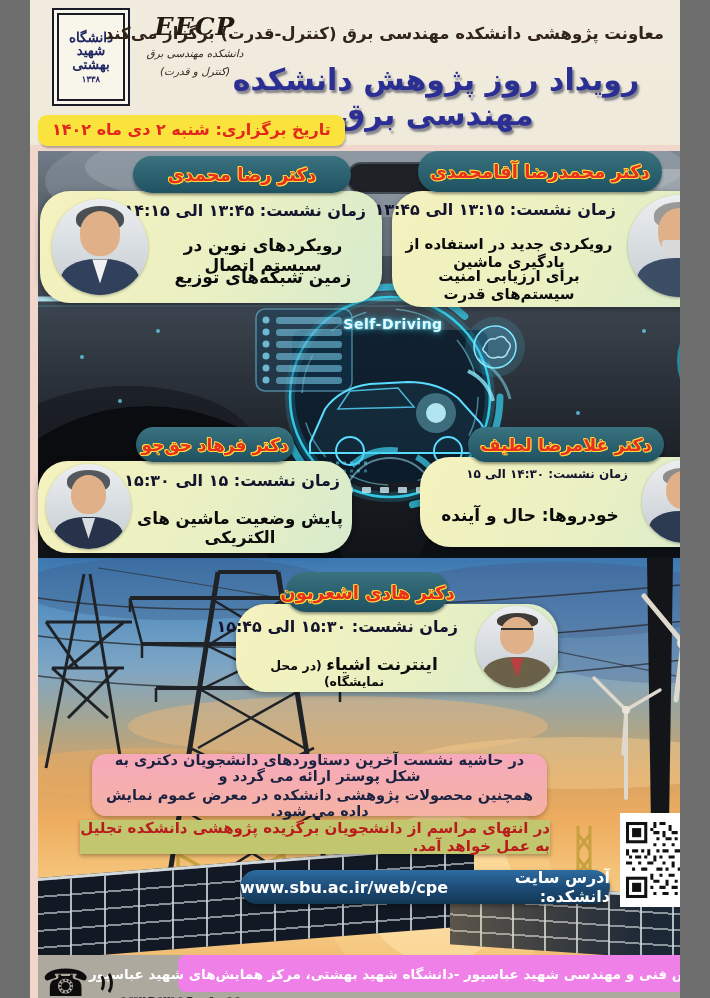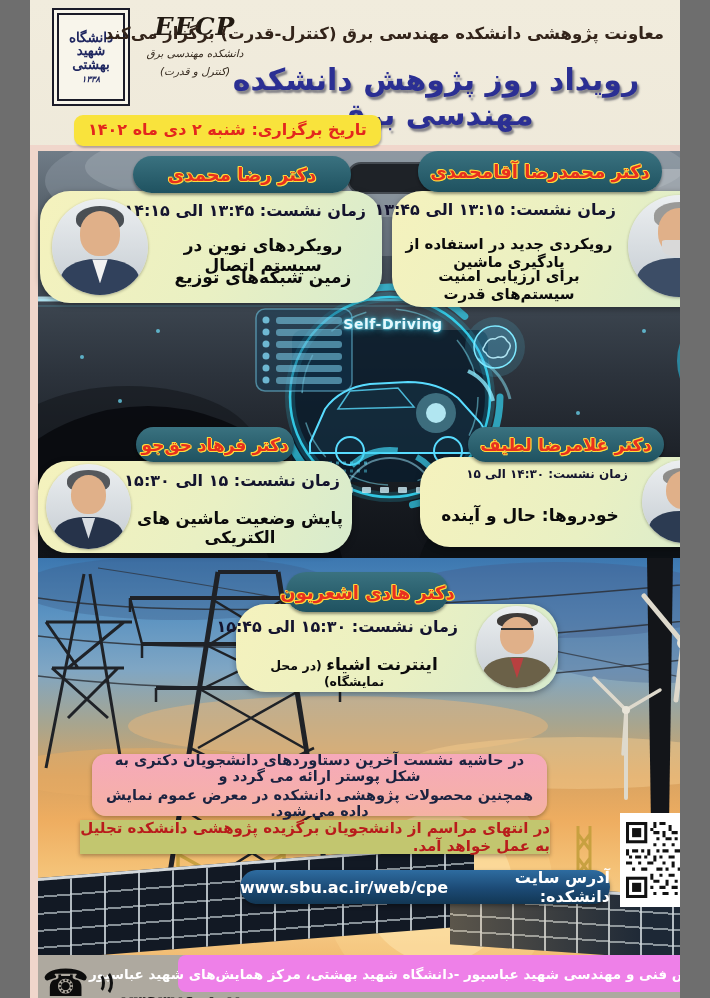--- a/index.html
+++ b/index.html
@@ -6,27 +6,27 @@
   html,body { background:#6e6e6e; }
   body { font-family:"DejaVu Sans", sans-serif; }
   .poster { position:relative; width:650px; height:998px; margin:0 auto; overflow:hidden;
             background:linear-gradient(180deg,#f1ecdd 0%,#e9e3d3 55%,#d8d2c4 100%); }
   .abs { position:absolute; }
 
   
   .seal { left:22px; top:8px; width:78px; height:98px; background:#f8f5eb; border:2px solid #1b1b28; padding:3px; z-index:3; }
   .seal-inner { width:100%; height:100%; border:2px solid #1b1b28; display:flex; flex-direction:column; align-items:center; justify-content:center; color:#1f2660; font-family:"DejaVu Serif", serif; font-weight:bold; line-height:1.02; }
   .seal-w { font-size:13.5px; }
-  .seal-y { font-size:8.5px; margin-top:3px;font-style:italic; }
+  .seal-y { font-size:8.5px; margin-top:3px; }
   .eecp { left:102px; top:12px; width:126px; text-align:center; color:#2a2118; z-index:3; }
   .eecp-acronym { font-family:"DejaVu Serif", serif; font-style:italic; font-weight:bold; font-size:25px; letter-spacing:1px; color:#221a12; }
   .eecp-line { font-size:10.5px; font-style:italic; margin-top:6px; direction:rtl; color:#33281d; }
   .organizer { right:16px; top:24px; direction:rtl; font-size:16.5px; font-weight:bold; color:#33241a; z-index:3;margin-left:46px; }
   .main-title { left:168px; right:6px; top:62px; direction:rtl; text-align:center; font-size:30px; font-weight:bold; color:#2b2f93; text-shadow:2px 3px 2px rgba(105,105,115,.8); z-index:3; }
-  .date-badge { left:8px; top:115px; background:#f9e33c; color:#e3271d; direction:rtl; font-weight:bold; font-size:16px; padding:5px 14px 7px; border-radius:9px; box-shadow:1px 2px 2px rgba(0,0,0,.25); z-index:3; white-space:nowrap;margin-left:36px; }
+  .date-badge { left:8px; top:115px; background:#f9e33c; color:#e3271d; direction:rtl; font-weight:bold; font-size:16px; padding:5px 14px 7px; border-radius:9px; box-shadow:1px 2px 2px rgba(0,0,0,.25); z-index:3; white-space:nowrap; }
 
   
   .photo-frame { left:0; top:145px; width:710px; height:853px; border-left:8px solid #f0d6cb; border-right:8px solid #f0d6cb; border-top:6px solid #f0d6cb; background:#20242a; z-index:1; }
   .car-bg { position:absolute; left:0; top:0; width:694px; height:407px; overflow:hidden;
             background:linear-gradient(180deg,#707c87 0%,#5a656f 12%,#434d58 30%,#2c333c 55%,#191d23 80%,#101318 100%); }
   .power-bg { position:absolute; left:0; top:407px; width:694px; height:397px; overflow:hidden;
             background:linear-gradient(180deg,#3c77b0 0%,#5a92c1 14%,#7fa6c4 28%,#a8a58e 42%,#d8a362 55%,#eead60 66%,#f4c176 78%,#f6cf8d 90%,#f2bd74 100%); }
   .panels-left { position:absolute; left:0; top:727px; width:436px; height:82px; transform:skewY(-4.5deg); transform-origin:left top;
             background-color:#121924;
             background-image:repeating-linear-gradient(90deg, transparent 0 32px, rgba(205,213,218,.85) 32px 34px),

